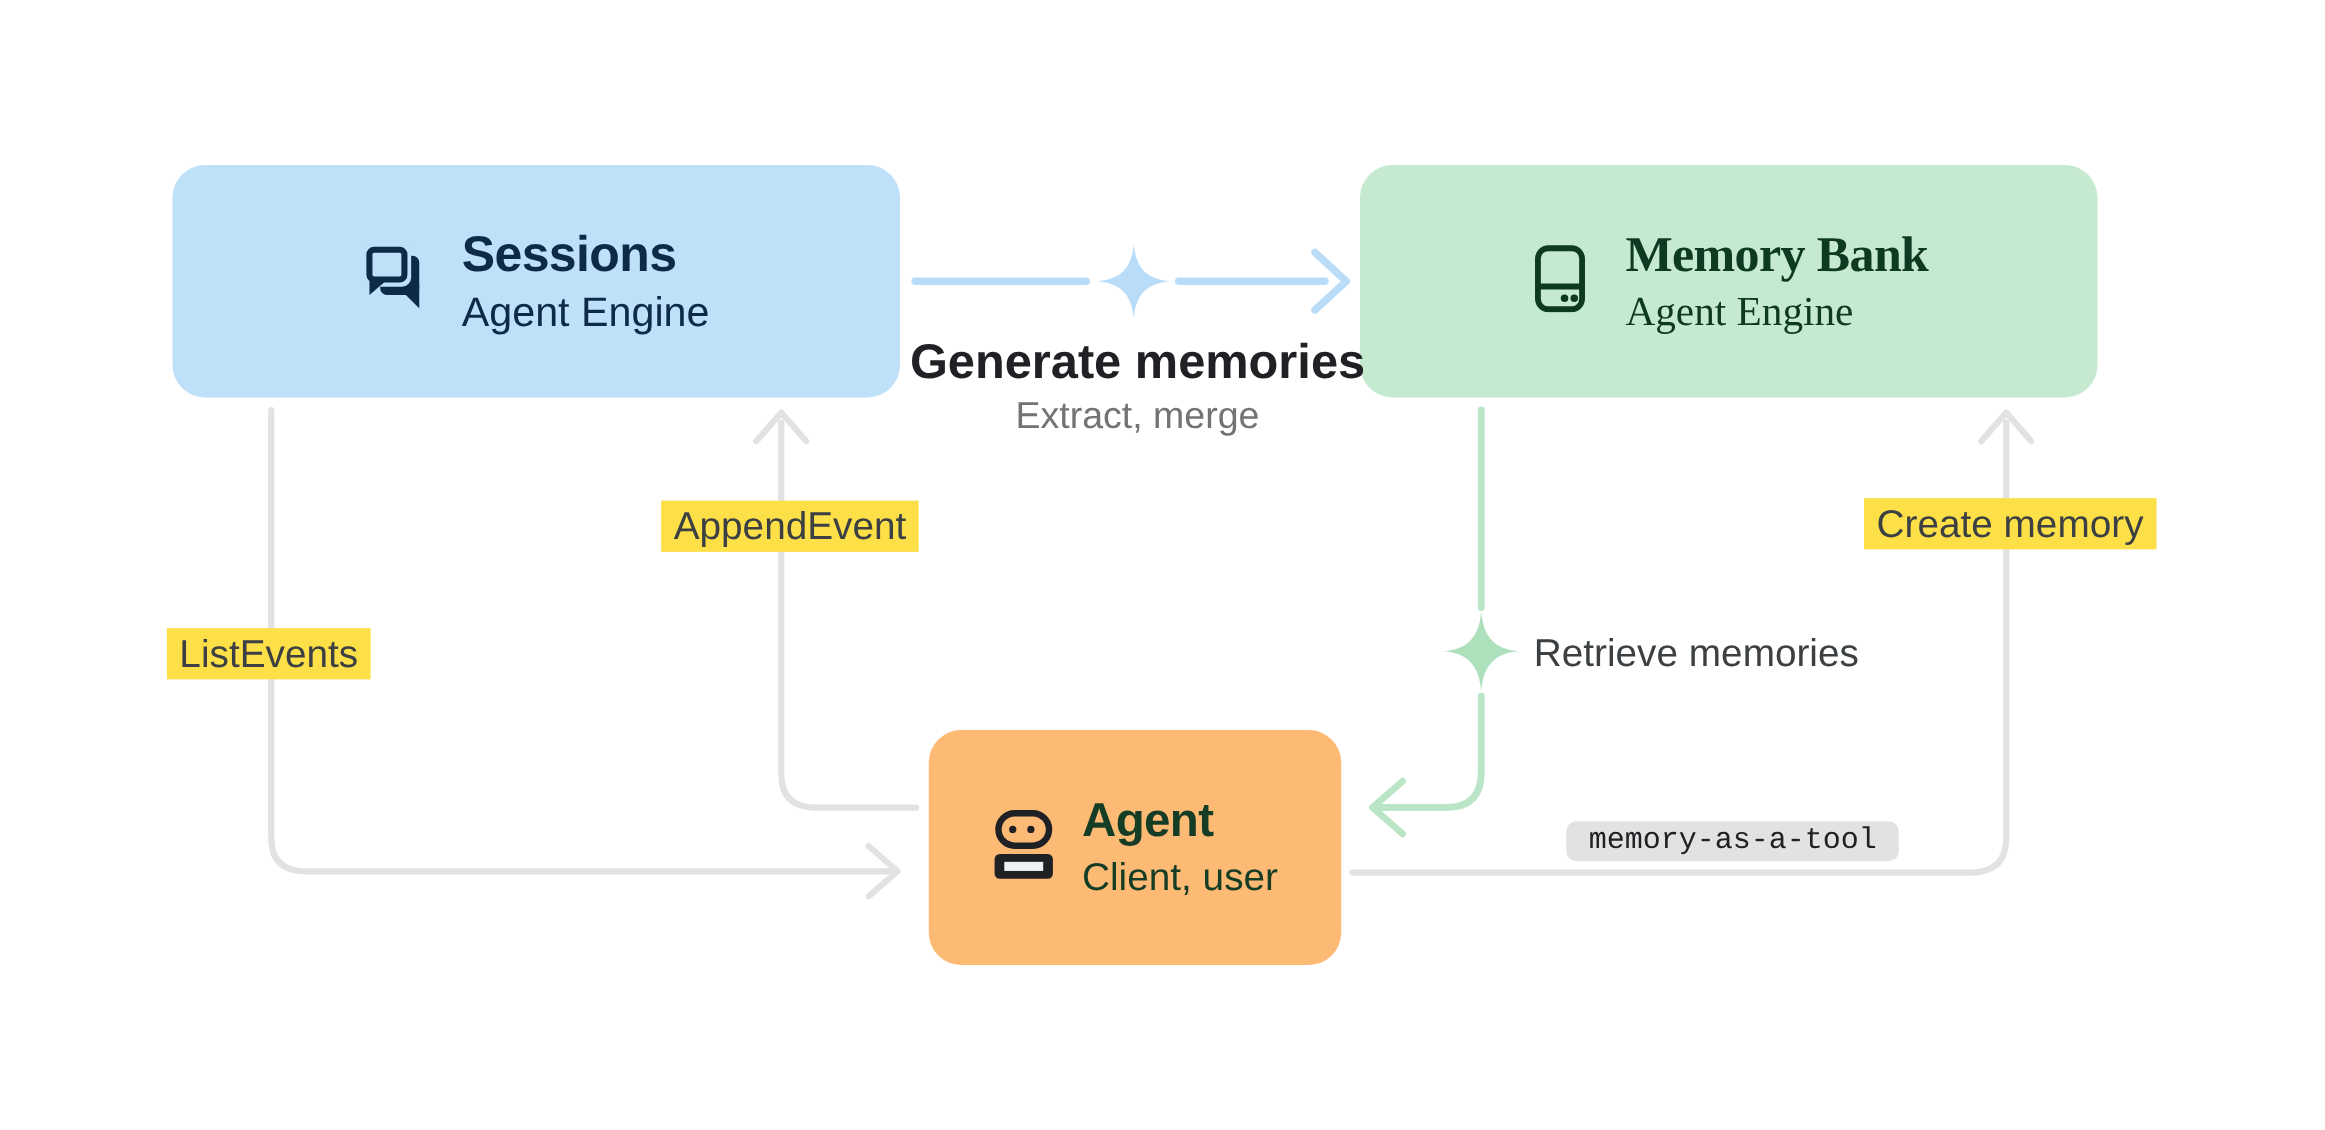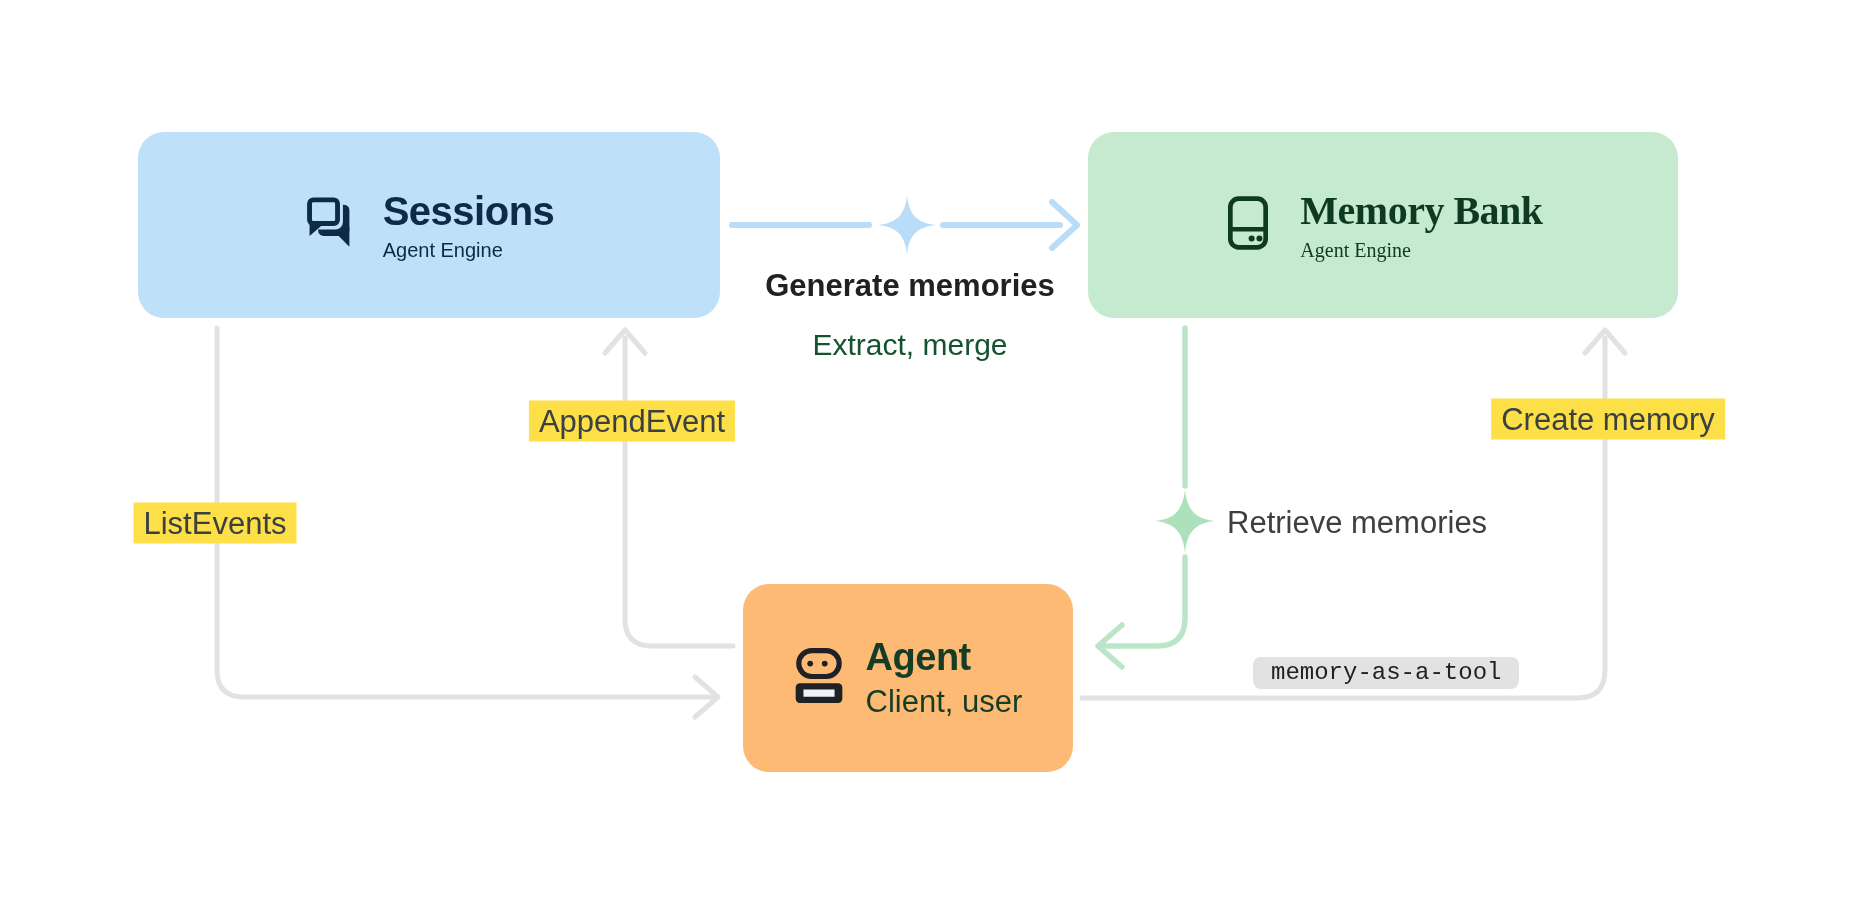--- a/index.html
+++ b/index.html
@@ -19,21 +19,21 @@
   .node {
     position: absolute;
     display: flex;
     align-items: center;
     justify-content: center;
     gap: 27px;
     border-radius: 26px;
   }
   .node .txt { display: flex; flex-direction: column; }
   .node .title { font-size: 40px; font-weight: 700; line-height: 1.1; letter-spacing: -0.5px; }
-  .node .subtitle { font-size: 20px; font-weight: 400; margin-top: 6px; line-height: 1.1; }
+  .node .subtitle { font-size: 33px; font-weight: 400; margin-top: 6px; line-height: 1.1; }
 
   .node-sessions { left: 138px; top: 132px; width: 582px; height: 186px; background: #BEE0F8; color: #0D2A46; }
   .node-memory   { left: 1088px; top: 132px; width: 590px; height: 186px; background: #C5EACF; color: #0D3A21; font-family: Liberation Serif, serif; }
   .node-agent    { left: 743px; top: 584px; width: 330px; height: 188px; background: #fdba74; color: #153C25; gap: 22px; }
   .node-agent .title { font-size: 38px; }
   .node-agent .subtitle { font-size: 31px; }
 
   .edge-label {
     position: absolute;
     transform: translate(-50%, -50%);
@@ -46,22 +46,22 @@
   }
   .edge-label.no-bg { background: transparent; transform: translate(0, -50%); padding: 0; }
 
   .arrow-caption {
     position: absolute;
     left: 910px; top: 268px;
     transform: translateX(-50%);
     text-align: center;
     white-space: nowrap;
   }
-  .arrow-caption .main { font-size: 31px; font-weight: 700; color: #202124; line-height: 1.15; }
-  .arrow-caption .sub  { font-size: 30px; font-weight: 400; color: #14532d; margin-top: 24px; line-height: 1.15; }
+  .arrow-caption .main { font-size: 39px; font-weight: 700; color: #202124; line-height: 1.15; }
+  .arrow-caption .sub  { font-size: 30px; font-weight: 400; color: #737373; margin-top: 3px; line-height: 1.15; }
 
   .badge {
     position: absolute;
     left: 1253px; top: 657px;
     background: #E2E2E2;
     color: #202124;
     font-family: Liberation Mono, monospace;
     font-size: 24px;
     line-height: 1;
     padding: 4px 18px;

